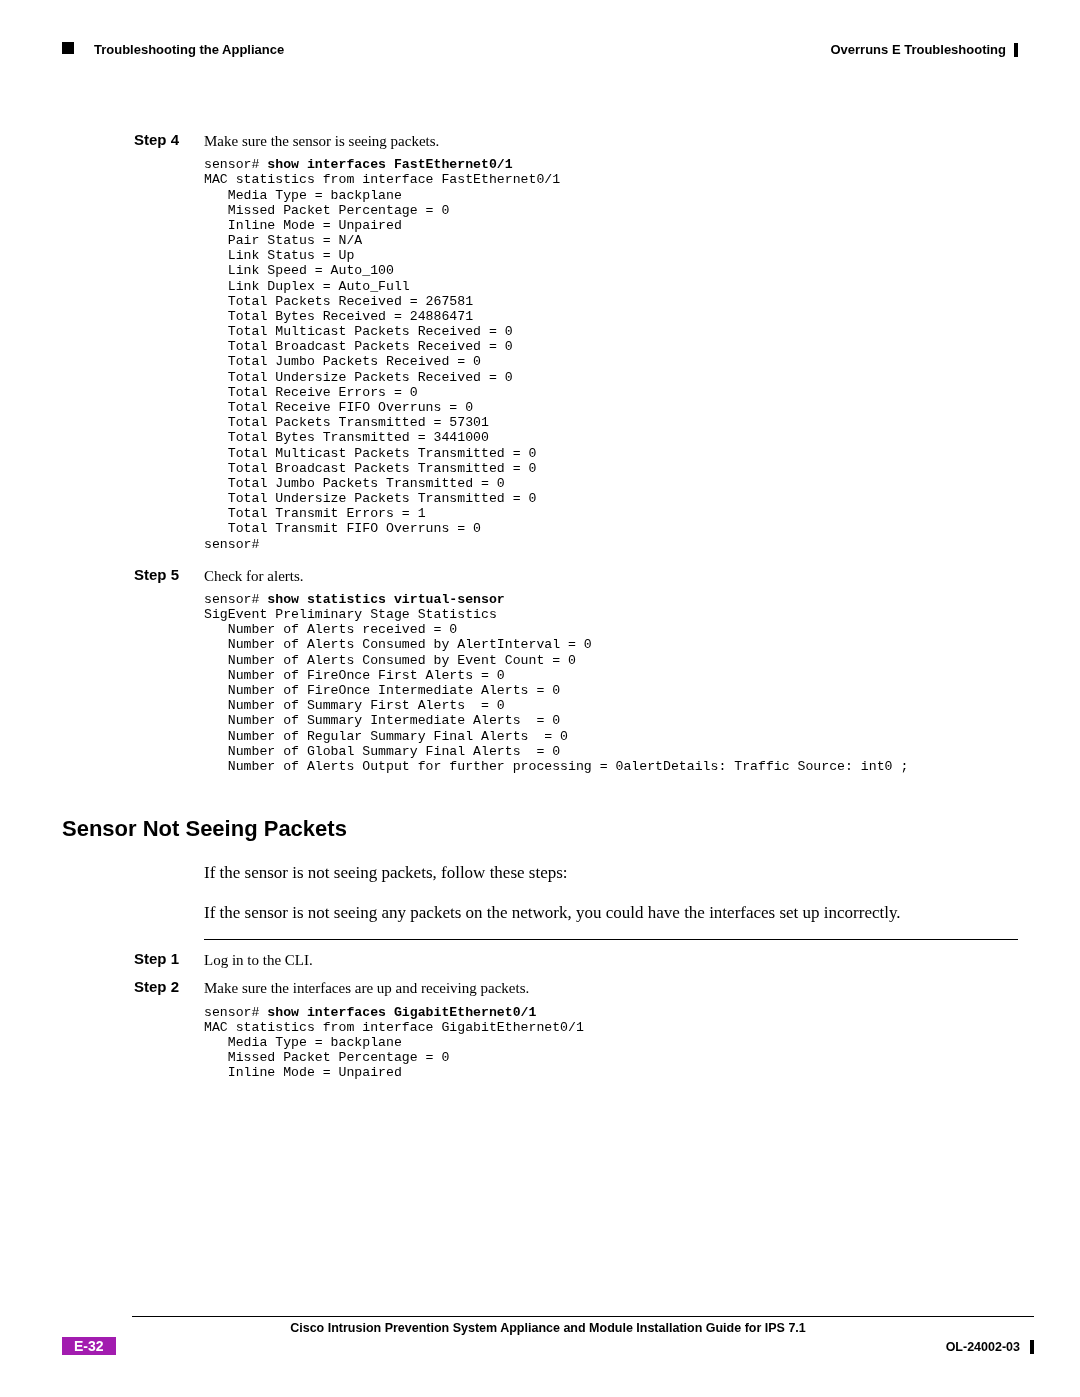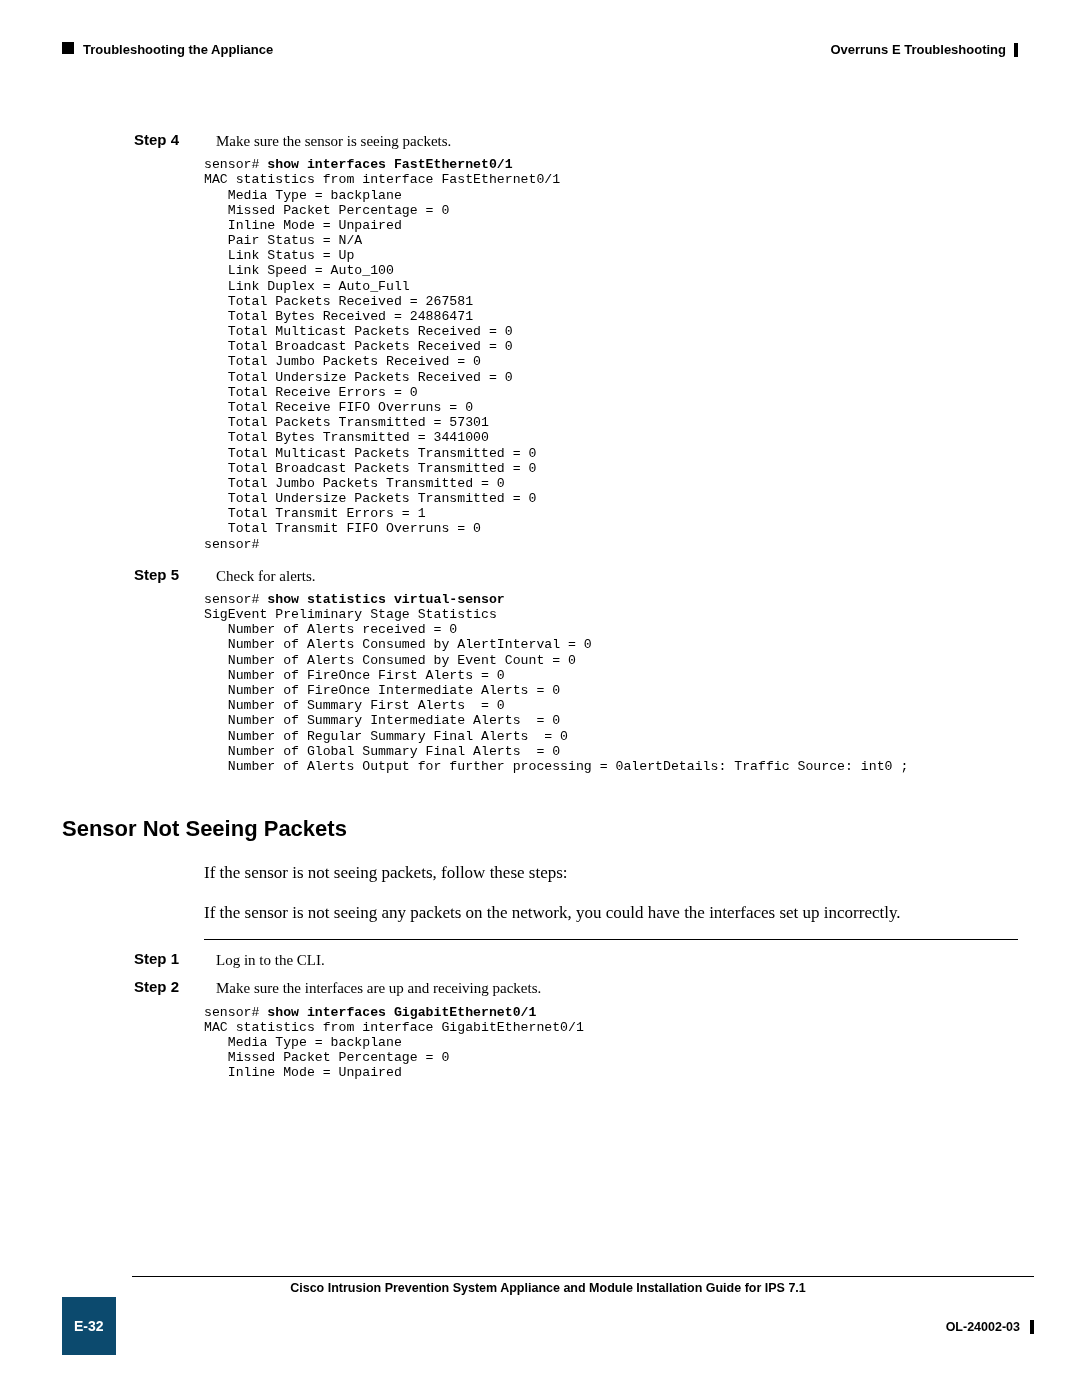--- a/index.html
+++ b/index.html
@@ -20,21 +20,21 @@
   .header-row {
     display: flex;
     justify-content: space-between;
     align-items: center;
     font-family: Arial, Helvetica, sans-serif;
     font-size: 13px;
     font-weight: bold;
   }
   .header-left {
     display: flex;
-    gap: 9px;
+    gap: 20px;
   }
   .black-square {
     width: 12px;
     height: 12px;
     background: #000;
     display: inline-block;
   }
   .tick {
     width: 4px;
     height: 14px;
@@ -42,21 +42,20 @@
     display: inline-block;
   }
   .content {
     padding-top: 70px;
   }
   .step-row {
     display: flex;
     flex-direction: row;
     align-items: flex-start;
     margin-top: 4px;
-    gap: 12px;
   }
   .step-label {
     font-family: Arial, Helvetica, sans-serif;
     font-weight: bold;
     font-size: 15px;
     width: 70px;
     flex-shrink: 0;
     padding-left: 72px;
   }
   .step-body {
@@ -112,26 +111,26 @@
     font-family: Arial, Helvetica, sans-serif;
     font-size: 12px;
     font-weight: bold;
   }
   .footer-title {
     text-align: center;
     flex-grow: 1;
     font-size: 12.5px;
   }
   .page-number {
-    background: #0c4a6e;
+    background: #a21caf;
     color: #fff;
     font-family: Arial, Helvetica, sans-serif;
     font-weight: bold;
     font-size: 14px;
-    padding: 21px 12px;
+    padding: 1px 12px;
     display: inline-block;
   }
   .footer-second {
     display: flex;
     justify-content: space-between;
     align-items: center;
     margin-top: 2px;
   }
   .oln {
     font-family: Arial, Helvetica, sans-serif;

